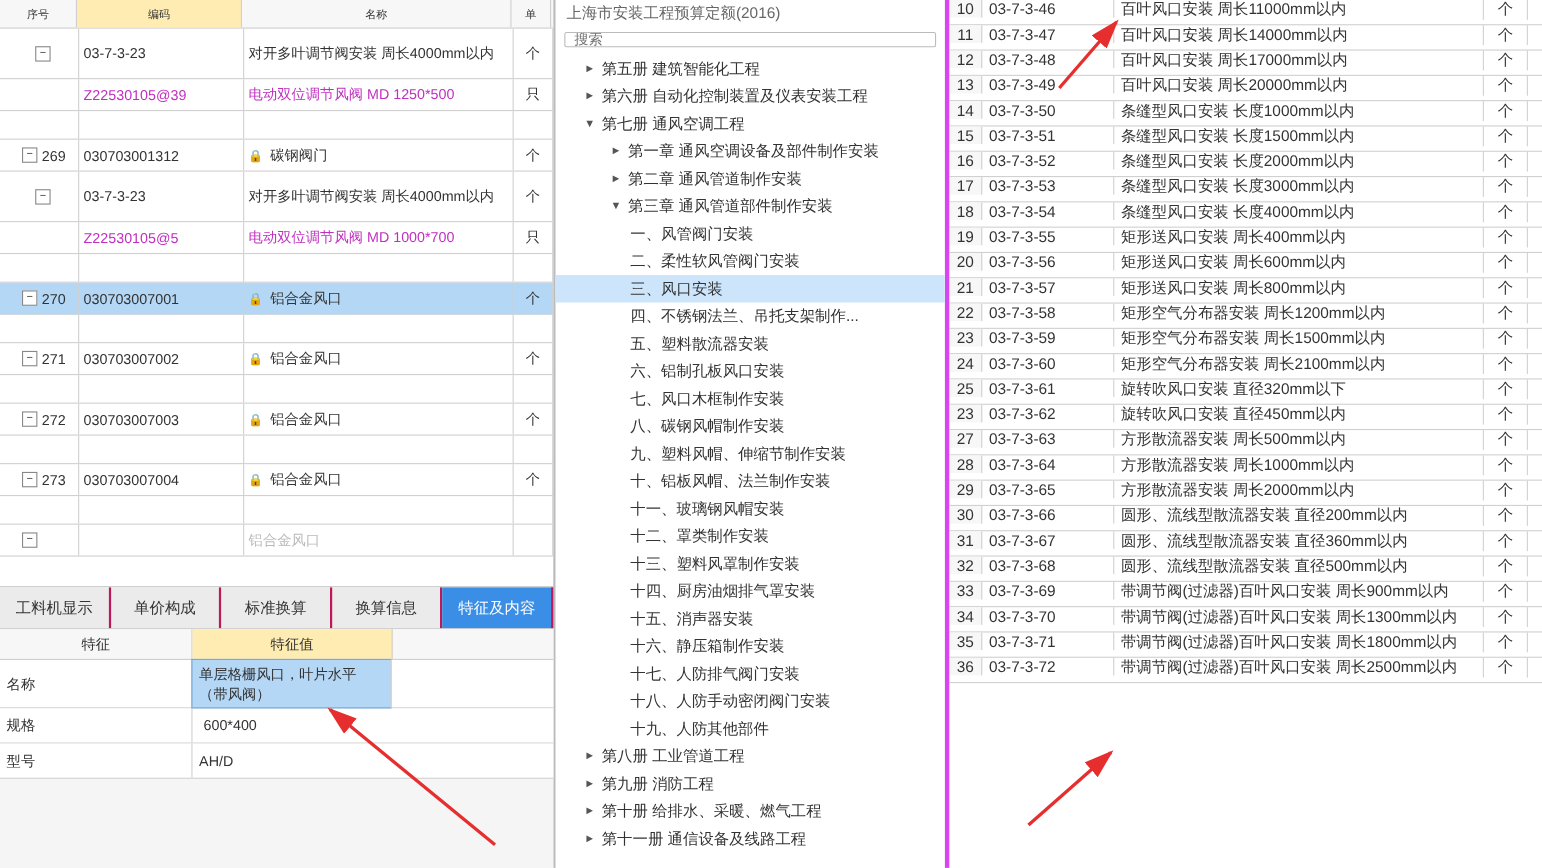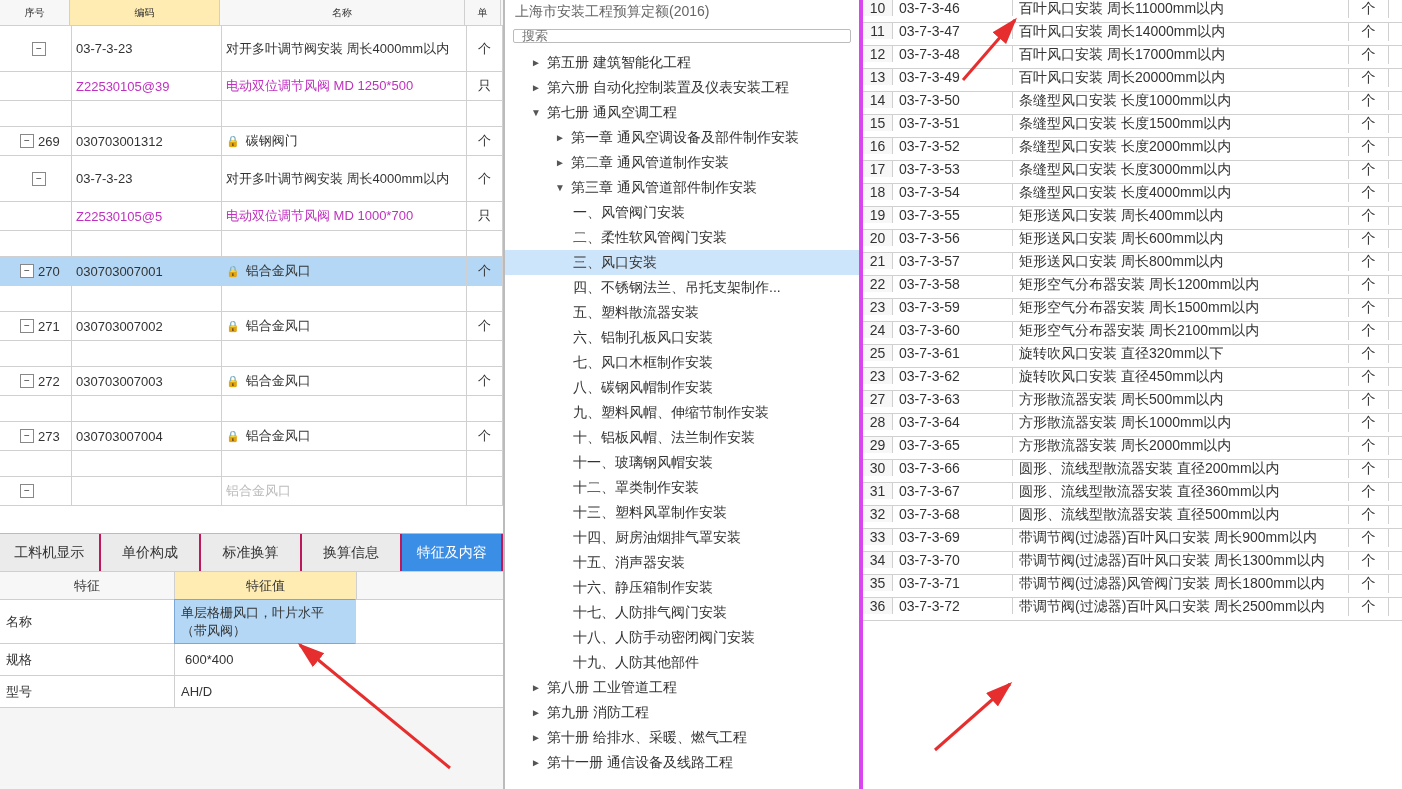--- a/index.html
+++ b/index.html
@@ -542,21 +542,21 @@
         <div class="rrow">
           <div class="rc rc-n">34</div>
           <div class="rc rc-code">03-7-3-70</div>
           <div class="rc rc-name">带调节阀(过滤器)百叶风口安装 周长1300mm以内</div>
           <div class="rc rc-unit">个</div>
           <div class="rc rc-pad"></div>
         </div>
         <div class="rrow">
           <div class="rc rc-n">35</div>
           <div class="rc rc-code">03-7-3-71</div>
-          <div class="rc rc-name">带调节阀(过滤器)风管阀门安装 周长1800mm以内</div>
+          <div class="rc rc-name">带调节阀(过滤器)百叶风口安装 周长1800mm以内</div>
           <div class="rc rc-unit">个</div>
           <div class="rc rc-pad"></div>
         </div>
         <div class="rrow">
           <div class="rc rc-n">36</div>
           <div class="rc rc-code">03-7-3-72</div>
           <div class="rc rc-name">带调节阀(过滤器)百叶风口安装 周长2500mm以内</div>
           <div class="rc rc-unit">个</div>
           <div class="rc rc-pad"></div>
         </div>

